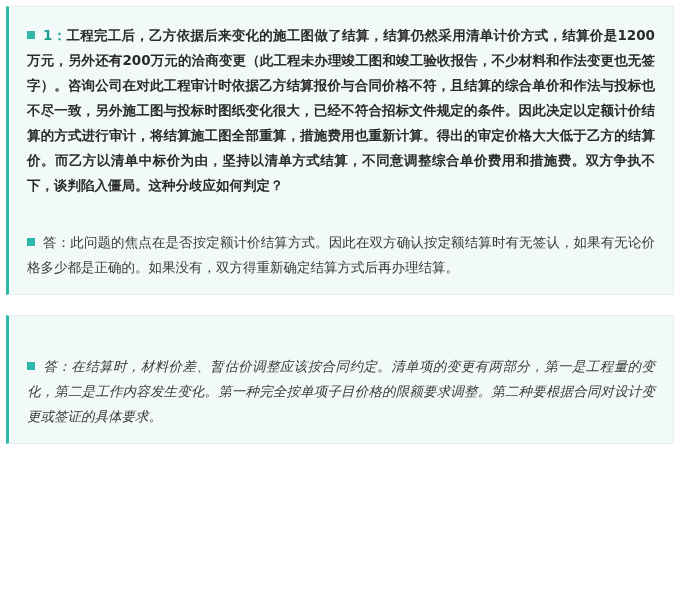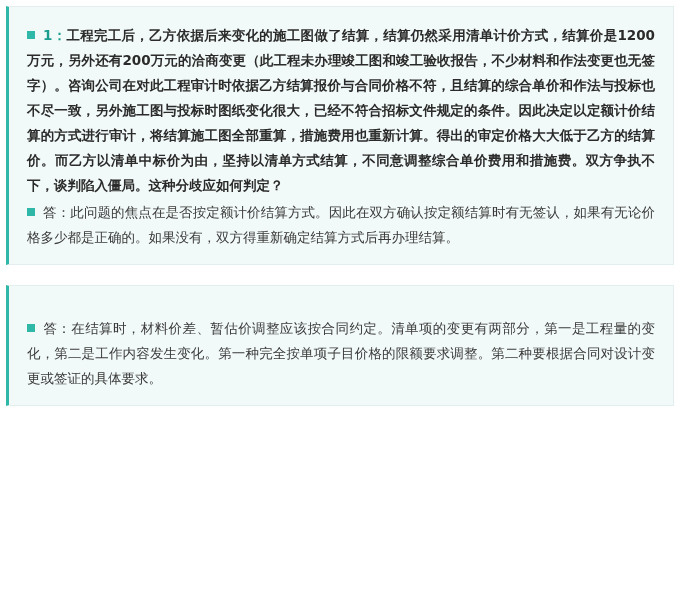--- a/index.html
+++ b/index.html
@@ -60,22 +60,22 @@
   .answer {
     color: #3a3a3a;
     font-weight: normal;
   }
   .answer .alabel {
     color: #333333;
   }
   .body-text {
     display: inline;
   }
-  .card-1 .qa-answer { margin-top: 2px; }
-  .card-2 .qa-answer { margin-top: 14px; }
+  .card-1 .qa-answer { margin-top: 32px; }
+  .card-2 .qa-answer { margin-top: 22px; font-style: italic; }
 </style>
 </head>
 <body>
 
 <div class="page">
 
   <div class="card card-1">
     <div class="qa-block qa-question">
       <span class="line question"><span class="bullet"></span><span class="num">1：</span><span class="body-text">工程完工后，乙方依据后来变化的施工图做了结算，结算仍然采用清单计价方式，结算价是1200万元，另外还有200万元的洽商变更（此工程未办理竣工图和竣工验收报告，不少材料和作法变更也无签字）。咨询公司在对此工程审计时依据乙方结算报价与合同价格不符，且结算的综合单价和作法与投标也不尽一致，另外施工图与投标时图纸变化很大，已经不符合招标文件规定的条件。因此决定以定额计价结算的方式进行审计，将结算施工图全部重算，措施费用也重新计算。得出的审定价格大大低于乙方的结算价。而乙方以清单中标价为由，坚持以清单方式结算，不同意调整综合单价费用和措施费。双方争执不下，谈判陷入僵局。这种分歧应如何判定？</span></span>
     </div>

